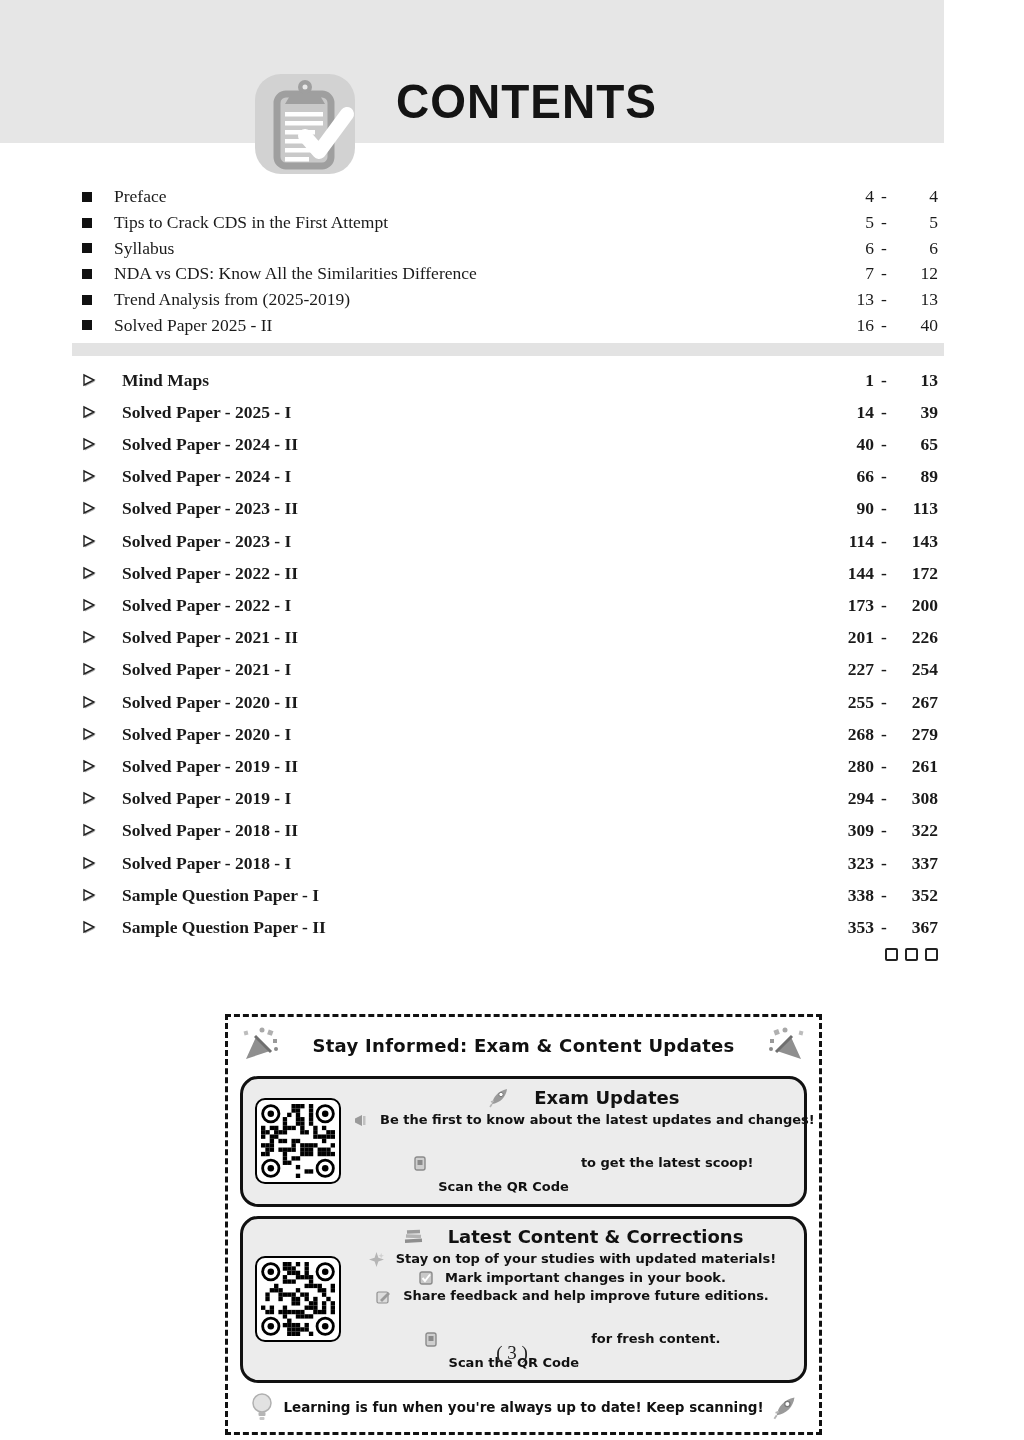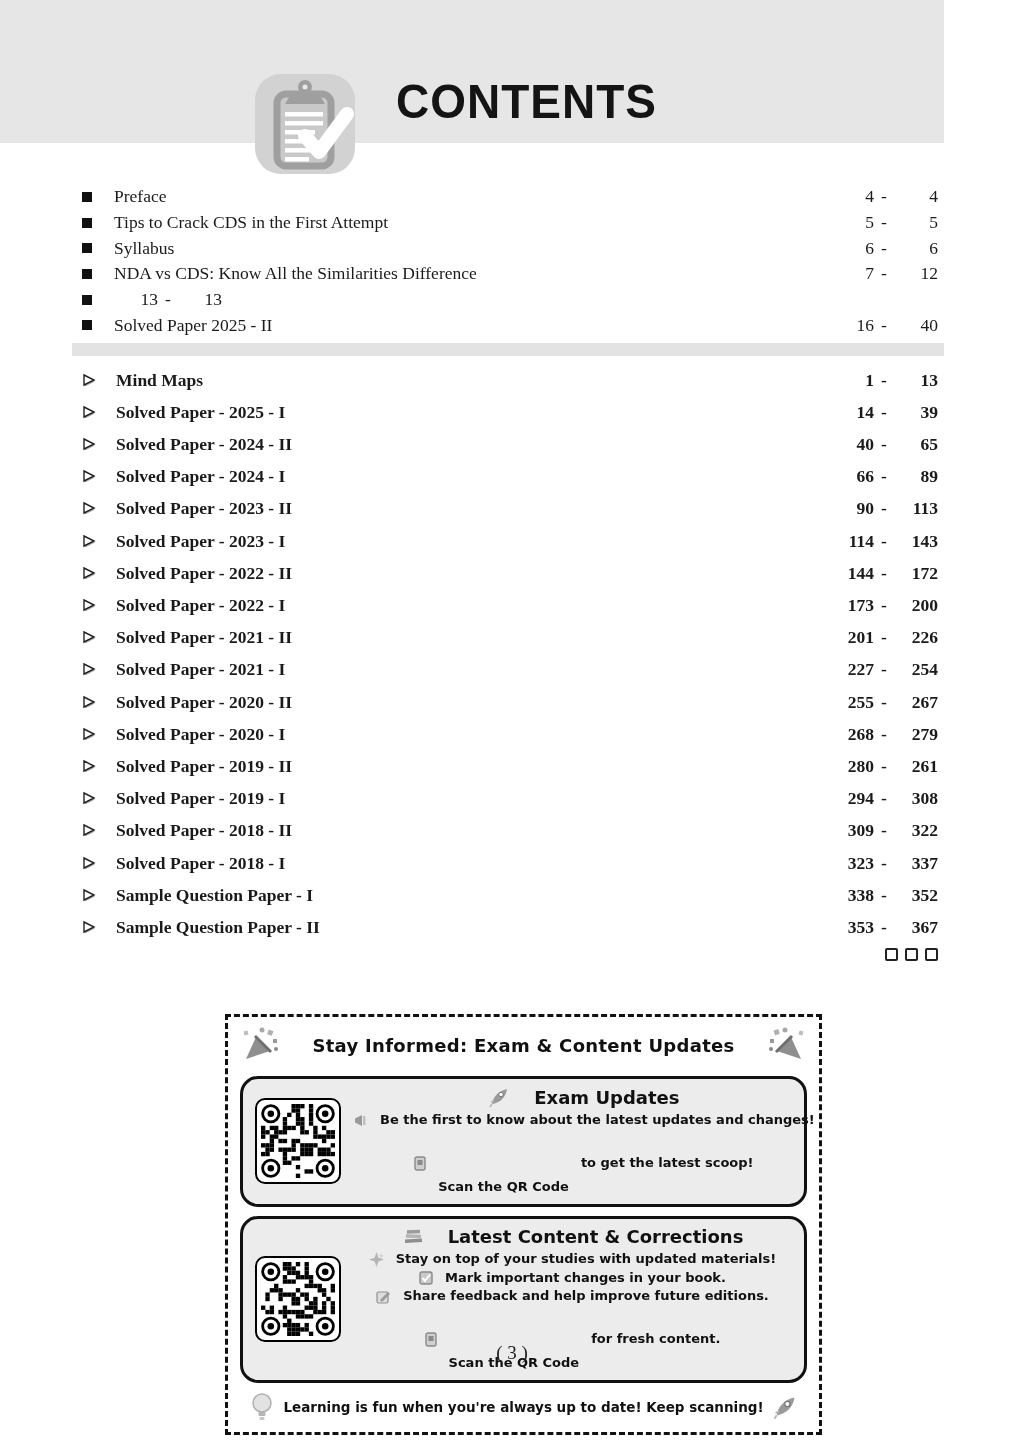--- a/index.html
+++ b/index.html
@@ -11,21 +11,21 @@
   .band { position:absolute; top:0; left:0; width:1024px; height:143px; background:#e6e6e6; }
   .clip-icon { position:absolute; left:253px; top:72px; width:104px; height:104px; z-index:2; }
   .page-title { position:absolute; left:396px; top:74px; z-index:2;
                 font-family:"Liberation Sans", sans-serif; font-weight:bold; font-size:46px;
                 letter-spacing:1px; color:#141414; transform:scaleY(1.04); }
 
   
   .toc { position:absolute; top:184px; left:82px; width:856px; }
   .row { display:flex; align-items:center; }
   .row.fm { height:25.7px; font-size:17.5px; }
-  .row.main { height:32.2px; font-size:17.5px; font-weight:bold; }
+  .row.main { height:32.2px; font-size:17.5px; font-weight:bold;gap:6px; }
   .sq-bullet { width:10px; height:10px; background:#111; margin-right:22px; flex:0 0 auto; }
   .ar-bullet { width:15px; height:15px; margin-right:19px; flex:0 0 auto; }
   .lbl { flex:1; white-space:nowrap; }
   .pg { display:flex; flex:0 0 auto; }
   .p-from { width:44px; text-align:right; }
   .p-dash { width:20px; text-align:center; }
   .p-to   { width:44px; text-align:right; }
   .divider { height:13px; background:#e3e3e3; margin:5px -10px 8px -10px; }
   .end-squares { display:flex; justify-content:flex-end; gap:7px; margin-top:4px; }
   .end-squares span { width:13px; height:13px; border:2.5px solid #222; border-radius:2px; }
@@ -114,20 +114,21 @@
         <span class="sq-bullet"></span>
         <span class="lbl">NDA vs CDS: Know All the Similarities Difference</span>
         <span class="pg">
           <span class="p-from">7</span>
           <span class="p-dash">-</span>
           <span class="p-to">12</span>
         </span>
       </div>
     <div class="row fm">
         <span class="sq-bullet"></span>
+        <span class="lbl">Trend Analysis from (2025-2019)</span>
         <span class="pg">
           <span class="p-from">13</span>
           <span class="p-dash">-</span>
           <span class="p-to">13</span>
         </span>
       </div>
     <div class="row fm">
         <span class="sq-bullet"></span>
         <span class="lbl">Solved Paper 2025 - II</span>
         <span class="pg">

